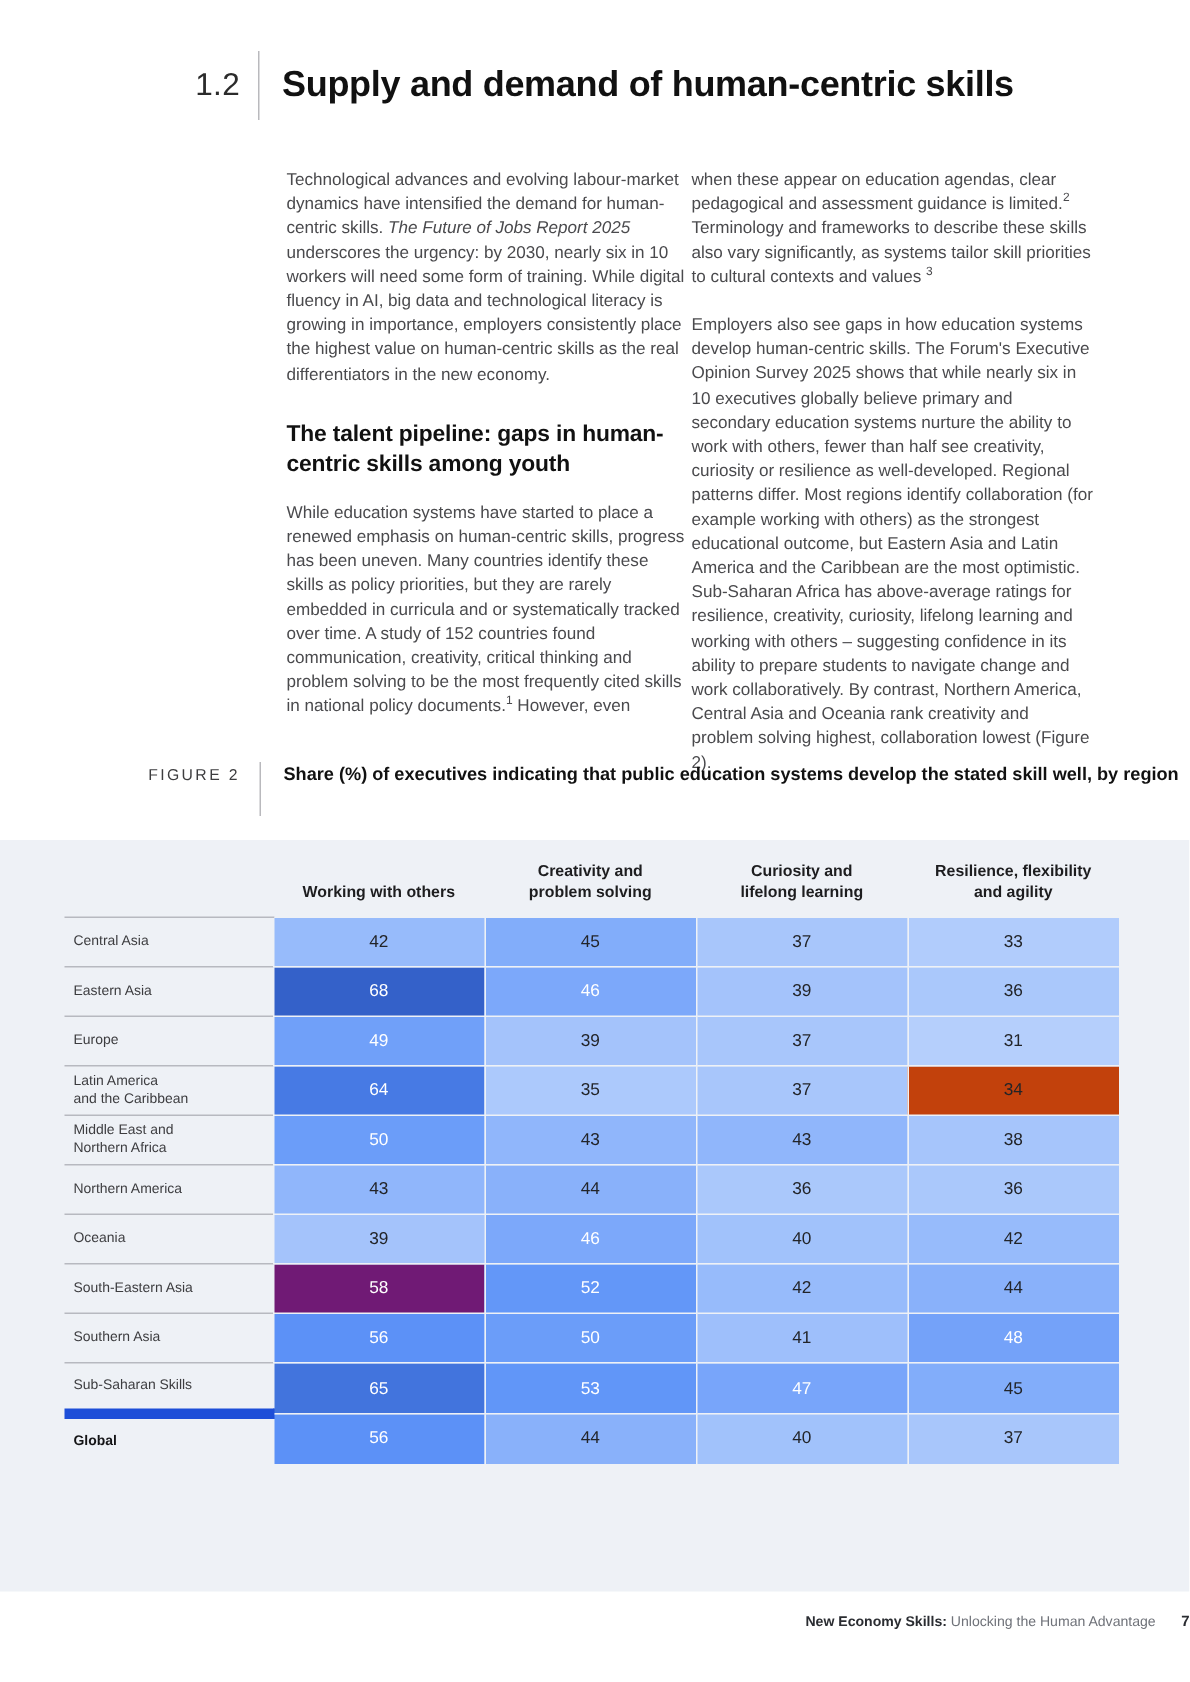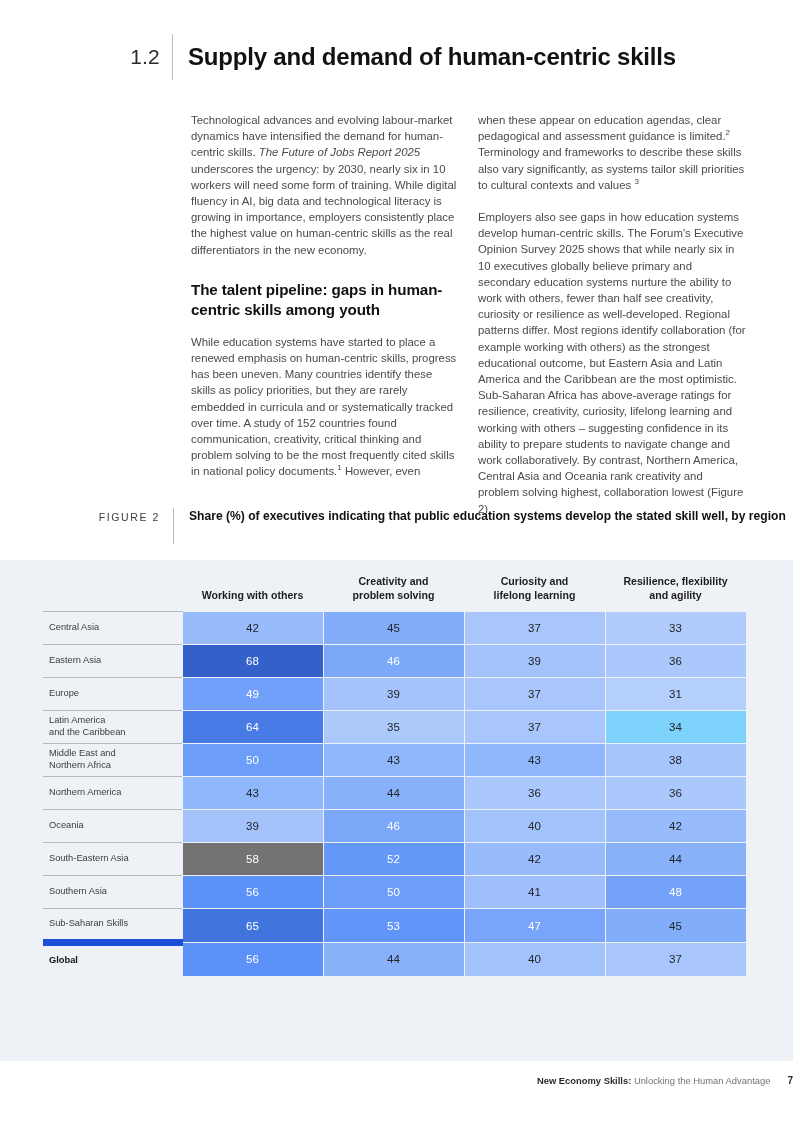--- a/index.html
+++ b/index.html
@@ -55,21 +55,21 @@
     top: 112px; left: 0; width: 763px;
     display: flex;
   }
   .col {
     width: 268px;
     font-size: 11.4px;
     line-height: 16.2px;
     color: #4a4a4d;
   }
   .col-left { margin-left: 191px; }
-  .col-right { margin-left: 19px; }
+  .col-right { margin-left: 2px; }
   .col p { margin: 0 0 16px 0; }
   .col p.tight { margin-bottom: 0; }
   .col em { font-style: italic; }
   .col sup { font-size: 8px; vertical-align: super; line-height: 0; }
   .sub-head {
     font-size: 15.2px;
     font-weight: bold;
     line-height: 20px;
     color: #111;
     margin: 22px 0 14px 0;
@@ -271,21 +271,21 @@
           <td class="cell" style="background: rgb(181, 207, 252); color: rgb(34, 36, 40);">31</td>
         </tr>
         <tr>
           <td class="region">
             <div>Latin America</div>
             <div>and the Caribbean</div>
           </td>
           <td class="cell" style="background: rgb(71, 122, 228); color: rgb(255, 255, 255);">64</td>
           <td class="cell" style="background: rgb(172, 201, 252); color: rgb(34, 36, 40);">35</td>
           <td class="cell" style="background: rgb(168, 198, 251); color: rgb(34, 36, 40);">37</td>
-          <td class="cell" style="background: #7dd3fc; color: rgb(34, 36, 40);">34</td>
+          <td class="cell" style="background: #c2410c; color: rgb(34, 36, 40);">34</td>
         </tr>
         <tr>
           <td class="region">
             <div>Middle East and</div>
             <div>Northern Africa</div>
           </td>
           <td class="cell" style="background: rgb(107, 157, 249); color: rgb(255, 255, 255);">50</td>
           <td class="cell" style="background: rgb(144, 182, 251); color: rgb(34, 36, 40);">43</td>
           <td class="cell" style="background: rgb(144, 182, 251); color: rgb(34, 36, 40);">43</td>
           <td class="cell" style="background: rgb(166, 197, 251); color: rgb(34, 36, 40);">38</td>
@@ -305,21 +305,21 @@
           </td>
           <td class="cell" style="background: rgb(164, 195, 251); color: rgb(34, 36, 40);">39</td>
           <td class="cell" style="background: rgb(124, 168, 250); color: rgb(255, 255, 255);">46</td>
           <td class="cell" style="background: rgb(161, 194, 251); color: rgb(34, 36, 40);">40</td>
           <td class="cell" style="background: rgb(151, 187, 251); color: rgb(34, 36, 40);">42</td>
         </tr>
         <tr>
           <td class="region">
             <div>South-Eastern Asia</div>
           </td>
-          <td class="cell" style="background: #737373; color: rgb(255, 255, 255); margin-top: 20px;">58</td>
+          <td class="cell" style="background: #701a75; color: rgb(255, 255, 255); margin-top: 20px;">58</td>
           <td class="cell" style="background: rgb(99, 151, 248); color: rgb(255, 255, 255);">52</td>
           <td class="cell" style="background: rgb(151, 187, 251); color: rgb(34, 36, 40);">42</td>
           <td class="cell" style="background: rgb(137, 177, 250); color: rgb(34, 36, 40);">44</td>
         </tr>
         <tr>
           <td class="region">
             <div>Southern Asia</div>
           </td>
           <td class="cell" style="background: rgb(92, 145, 247); color: rgb(255, 255, 255);">56</td>
           <td class="cell" style="background: rgb(107, 157, 249); color: rgb(255, 255, 255);">50</td>

